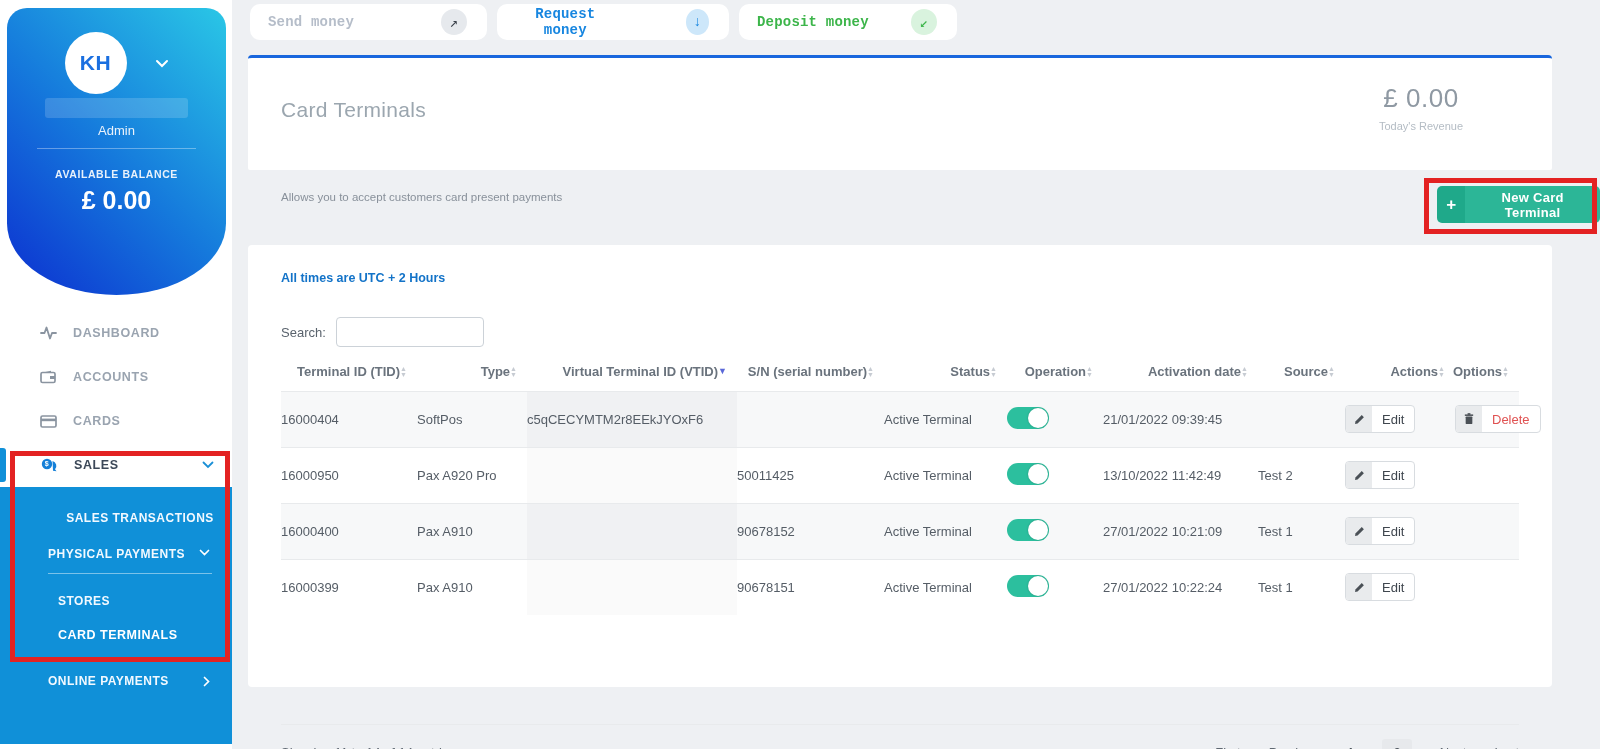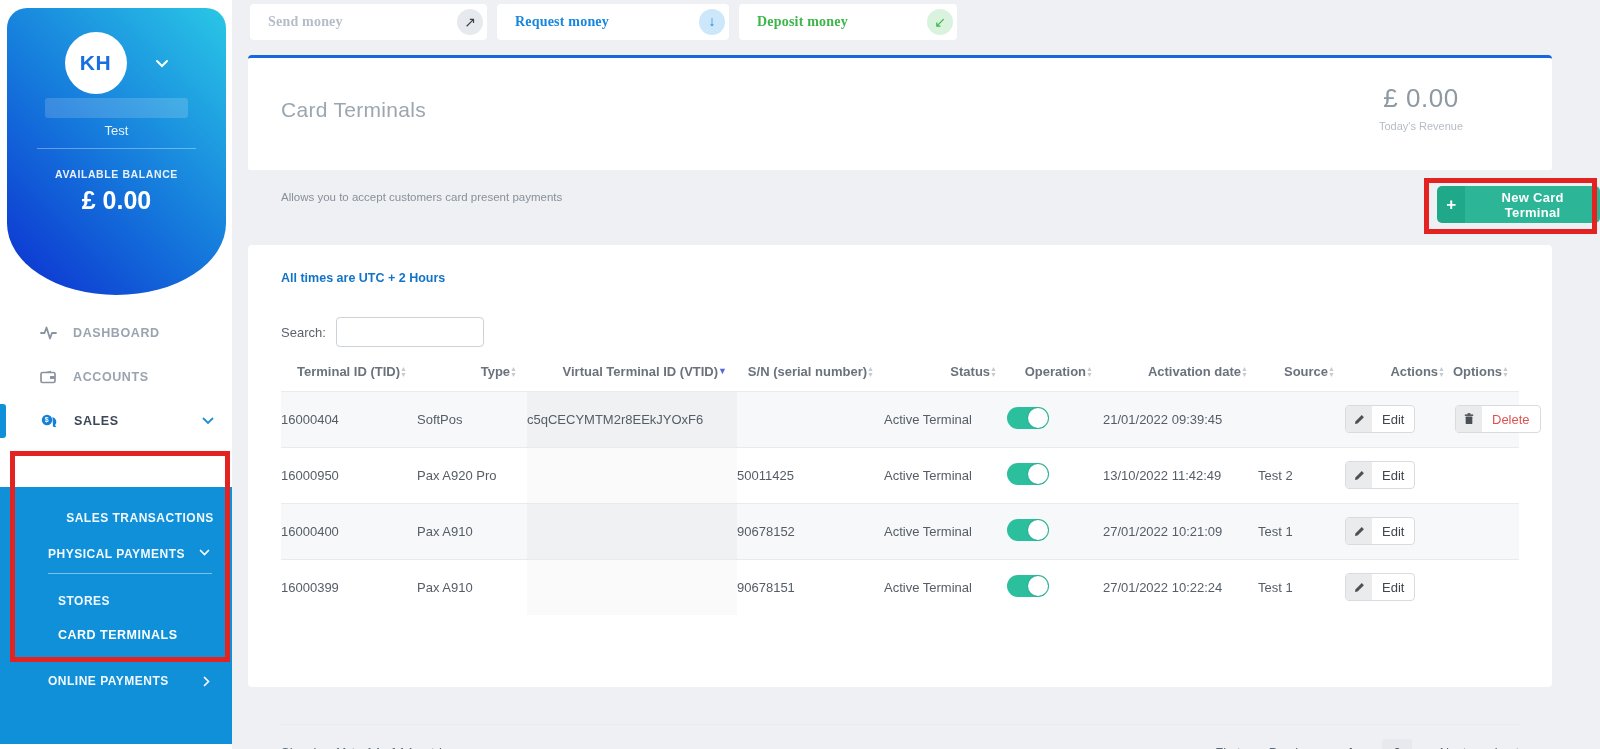--- a/index.html
+++ b/index.html
@@ -39,22 +39,22 @@
 
   .submenu { position:absolute; left:0; top:487px; width:232px; height:257px; background:#1090d8; color:#f2f9ff; }
   .sm-item { position:relative; display:flex; align-items:center; font-size:12px; font-weight:bold; letter-spacing:.5px; cursor:pointer; padding-left:48px; }
   .sm-item .sm-chev { position:absolute; right:22px; }
   .sm-divider { margin:12px 20px 0 48px; height:1px; background:rgba(255,255,255,.45); }
   .sm-sub { padding-left:58px; }
   .sm-current { color:#ffffff; font-size:12.5px; }
 
   
   .topbar { position:absolute; left:250px; top:4px; display:flex; gap:10px; z-index:1; }
-  .action-btn { height:36px; background:#fff; border:none; border-radius:4px; display:flex; align-items:center;
-                justify-content:space-between; padding:0 4px 0 18px; cursor:pointer; font-family:Liberation Serif, serif; }
+  .action-btn { height:36px; background:#fff; border:none; border-radius:10px; display:flex; align-items:center;
+                justify-content:space-between; padding:0 20px 0 18px; cursor:pointer; font-family:Liberation Mono, monospace; }
   .action-btn .lbl { font-size:14px; font-weight:bold; letter-spacing:.2px; }
   .badge { width:26px; height:26px; border-radius:50%; display:flex; align-items:center; justify-content:center; font-size:14px; margin-left:70px; }
   .send .lbl { color:#b5bdc9; } .send .badge { background:#e6e9ed; color:#3a414a; }
   .request .lbl { color:#1786e0; } .request .badge { background:#cde7fa; color:#1786e0; }
   .deposit .lbl { color:#3cb54a; } .deposit .badge { background:#d9f3de; color:#3cb54a; margin-left:26px; }
   .send { width:237px; } .request { width:232px; } .deposit { width:218px; }
 
   
   .header-card { position:absolute; left:248px; top:55px; width:1304px; height:115px; background:#fff;
                  border-top:3px solid #1866dd; border-radius:4px 4px 2px 2px; }
@@ -116,21 +116,21 @@
   <div class="profile-panel">
     <div class="avatar-wrap">
       <div class="avatar">KH</div>
       <span class="chev">
         <svg width="14" height="9" viewBox="0 0 14 9">
             <polyline points="2,2 7,7 12,2" fill="none" stroke="#ffffff" stroke-width="2" stroke-linecap="round"></polyline>
           </svg>
       </span>
     </div>
     <div class="name-bar"></div>
-    <div class="role">Test</div>
+    <div class="role">Admin</div>
     <div class="profile-divider"></div>
     <div class="bal-label">AVAILABLE BALANCE</div>
     <div class="bal-value">£ 0.00</div>
   </div>
 
   <div class="nav">
     <div class="nav-item">
       <span class="ni">
         <svg width="17" height="14" viewBox="0 0 17 14">
             <polyline points="1,7 4.5,7 6.5,1.5 10,12.5 12,7 16,7" fill="none" stroke="currentColor" stroke-width="1.8" stroke-linejoin="round" stroke-linecap="round"></polyline>
@@ -140,20 +140,29 @@
     </div>
     <div class="nav-item">
       <span class="ni">
         <svg width="17" height="14" viewBox="0 0 17 14">
             <rect x="1" y="2.5" width="14" height="10" rx="1.5" fill="none" stroke="currentColor" stroke-width="1.7"></rect>
             <path d="M3 2.5 L11 0.8 L11 2.5" fill="currentColor"></path>
             <rect x="10" y="6" width="5" height="3" fill="currentColor"></rect>
           </svg>
       </span>
       <span>ACCOUNTS</span>
+    </div>
+    <div class="nav-item">
+      <span class="ni">
+        <svg width="17" height="13" viewBox="0 0 17 13">
+            <rect x="1" y="1" width="15" height="11" rx="1.5" fill="none" stroke="currentColor" stroke-width="1.7"></rect>
+            <rect x="1" y="3.6" width="15" height="2.6" fill="currentColor"></rect>
+          </svg>
+      </span>
+      <span>CARDS</span>
     </div>
     <div class="nav-item active">
       <span class="active-tab"></span>
       <span class="ni">
         <svg width="18" height="14" viewBox="0 0 18 14">
             <circle cx="7" cy="6" r="5.2" fill="currentColor"></circle>
             <text x="7" y="8.4" font-size="7" fill="#ffffff" text-anchor="middle" font-weight="bold">$</text>
             <path d="M12.5 3 a5 5 0 0 1 2.5 8.3 l1.5 2 -3.5 -.6" fill="currentColor"></path>
           </svg>
       </span>

